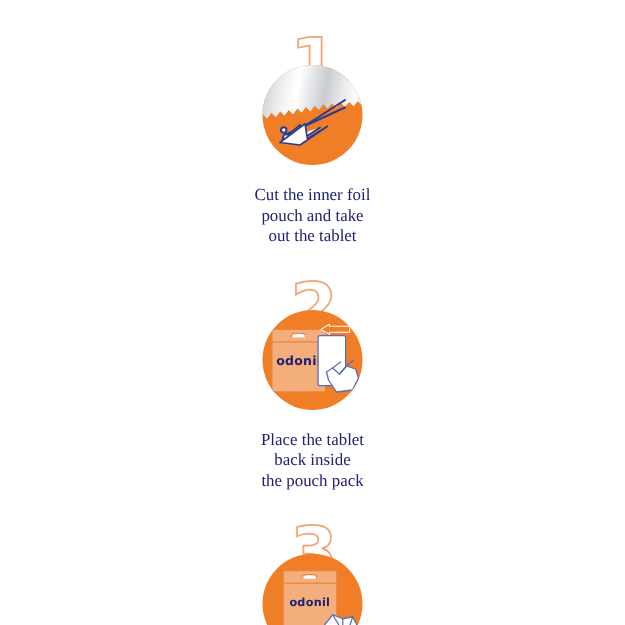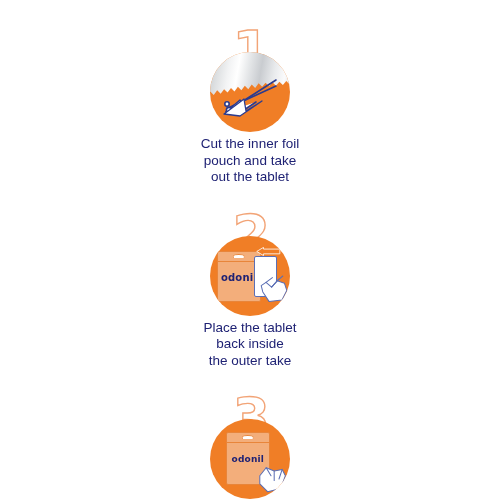--- a/index.html
+++ b/index.html
@@ -175,24 +175,24 @@
     z-index: 4;
   }
 
   
   .hand { position: absolute; z-index: 5; }
   .hand-2 { left: 60%; top: 40%; width: 40%; height: 46%; }
   .hand-3 { left: 56%; top: 55%; width: 44%; height: 42%; }
 
   
   .caption {
-    margin-top: 4px;
+    margin-top: 16px;
     text-align: center;
     color: #1F2274;
-    font-family: Liberation Sans, sans-serif;
+    font-family: Liberation Serif, serif;
     font-size: 13.5px;
     line-height: 16.5px;
     font-weight: 400;
     white-space: pre-line;
   }
 </style>
 </head>
 <body>
 
 <div class="page">
@@ -247,21 +247,21 @@
               <path d="M17 24 L26 14" fill="none"></path>
               <path d="M24 16 L31 10" fill="none"></path>
             </g>
           </svg>
 
         </div>
       </div>
 
       <div class="caption">Place the tablet
 back inside
-the outer take</div>
+the pouch pack</div>
     </div>
 
     <div class="step step-3">
       <div class="numeral">3</div>
 
       <div class="circle-wrap">
         <div class="circle">
 
           <div class="pack pack-3">
             <div class="hang-hole"></div>

